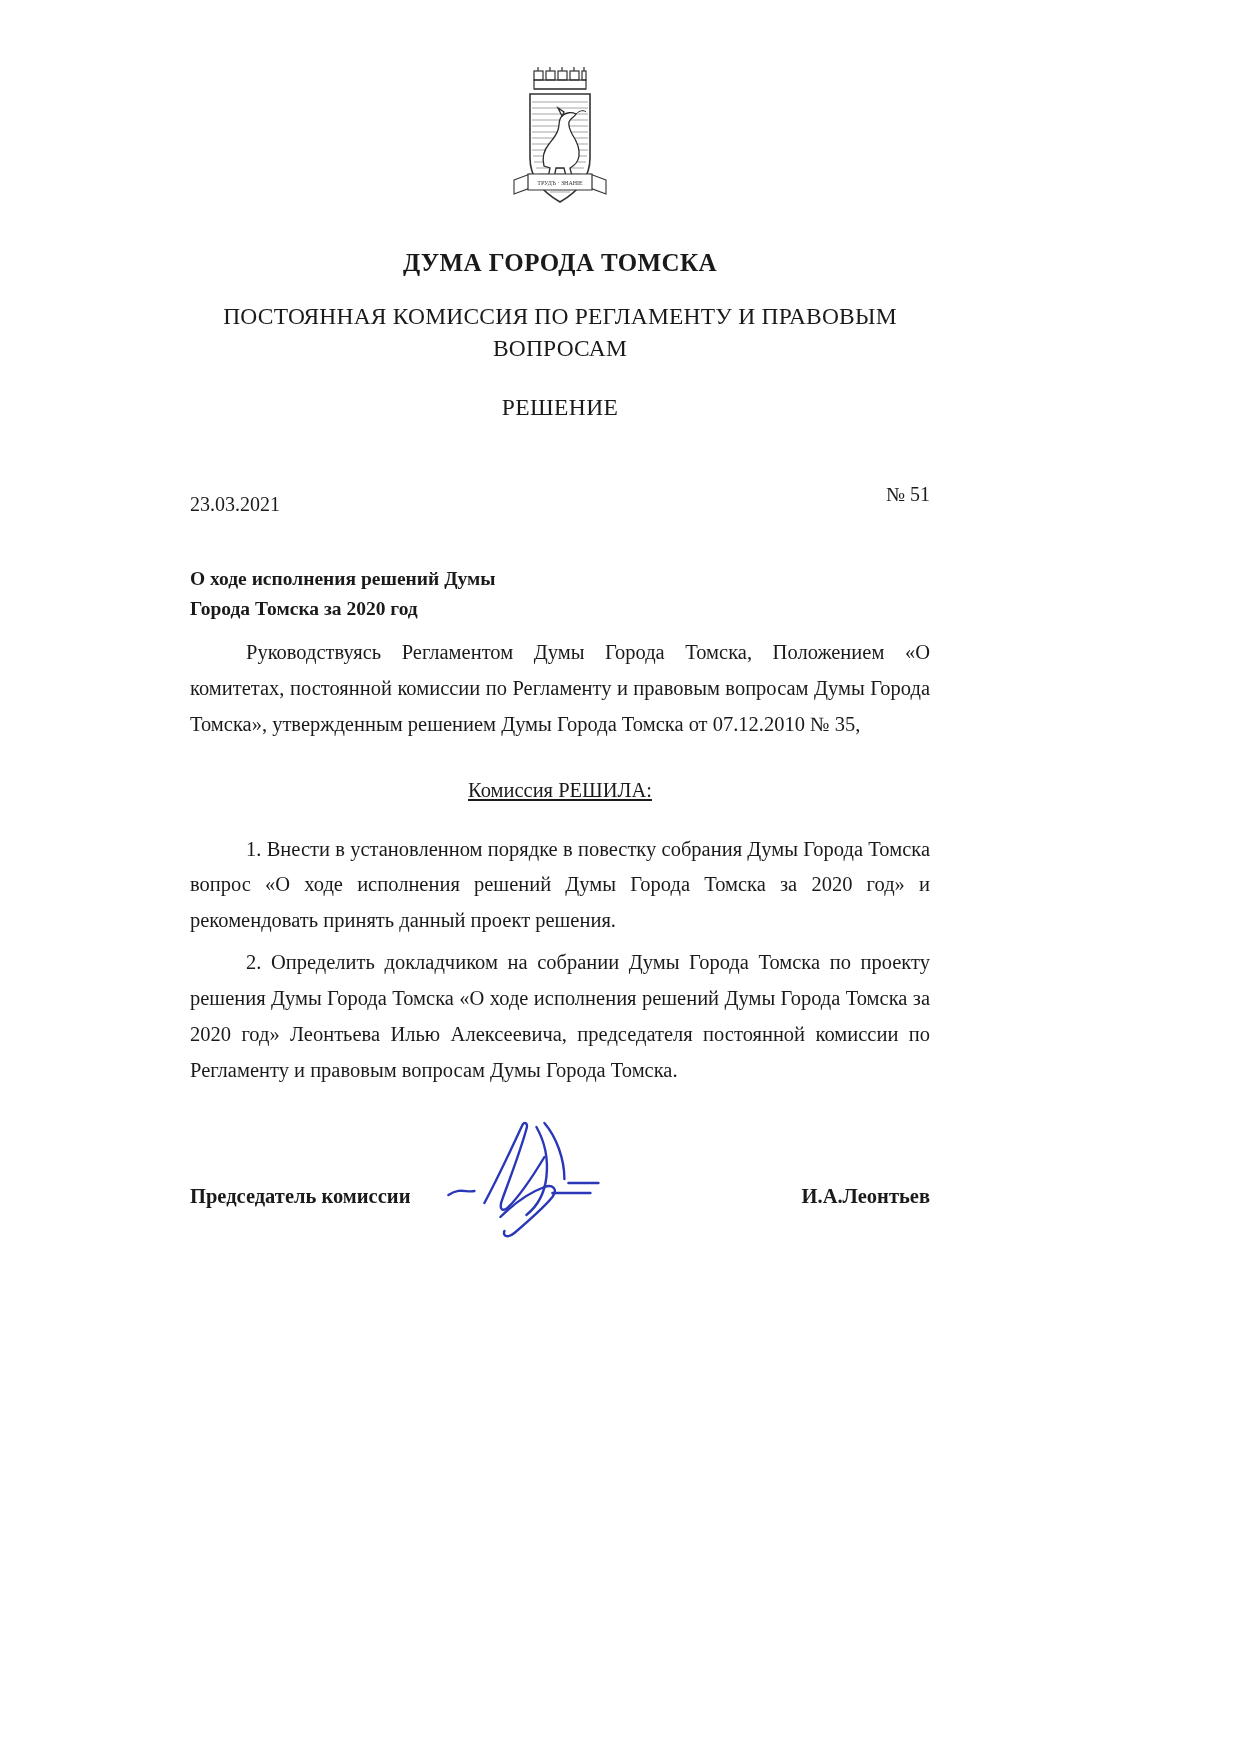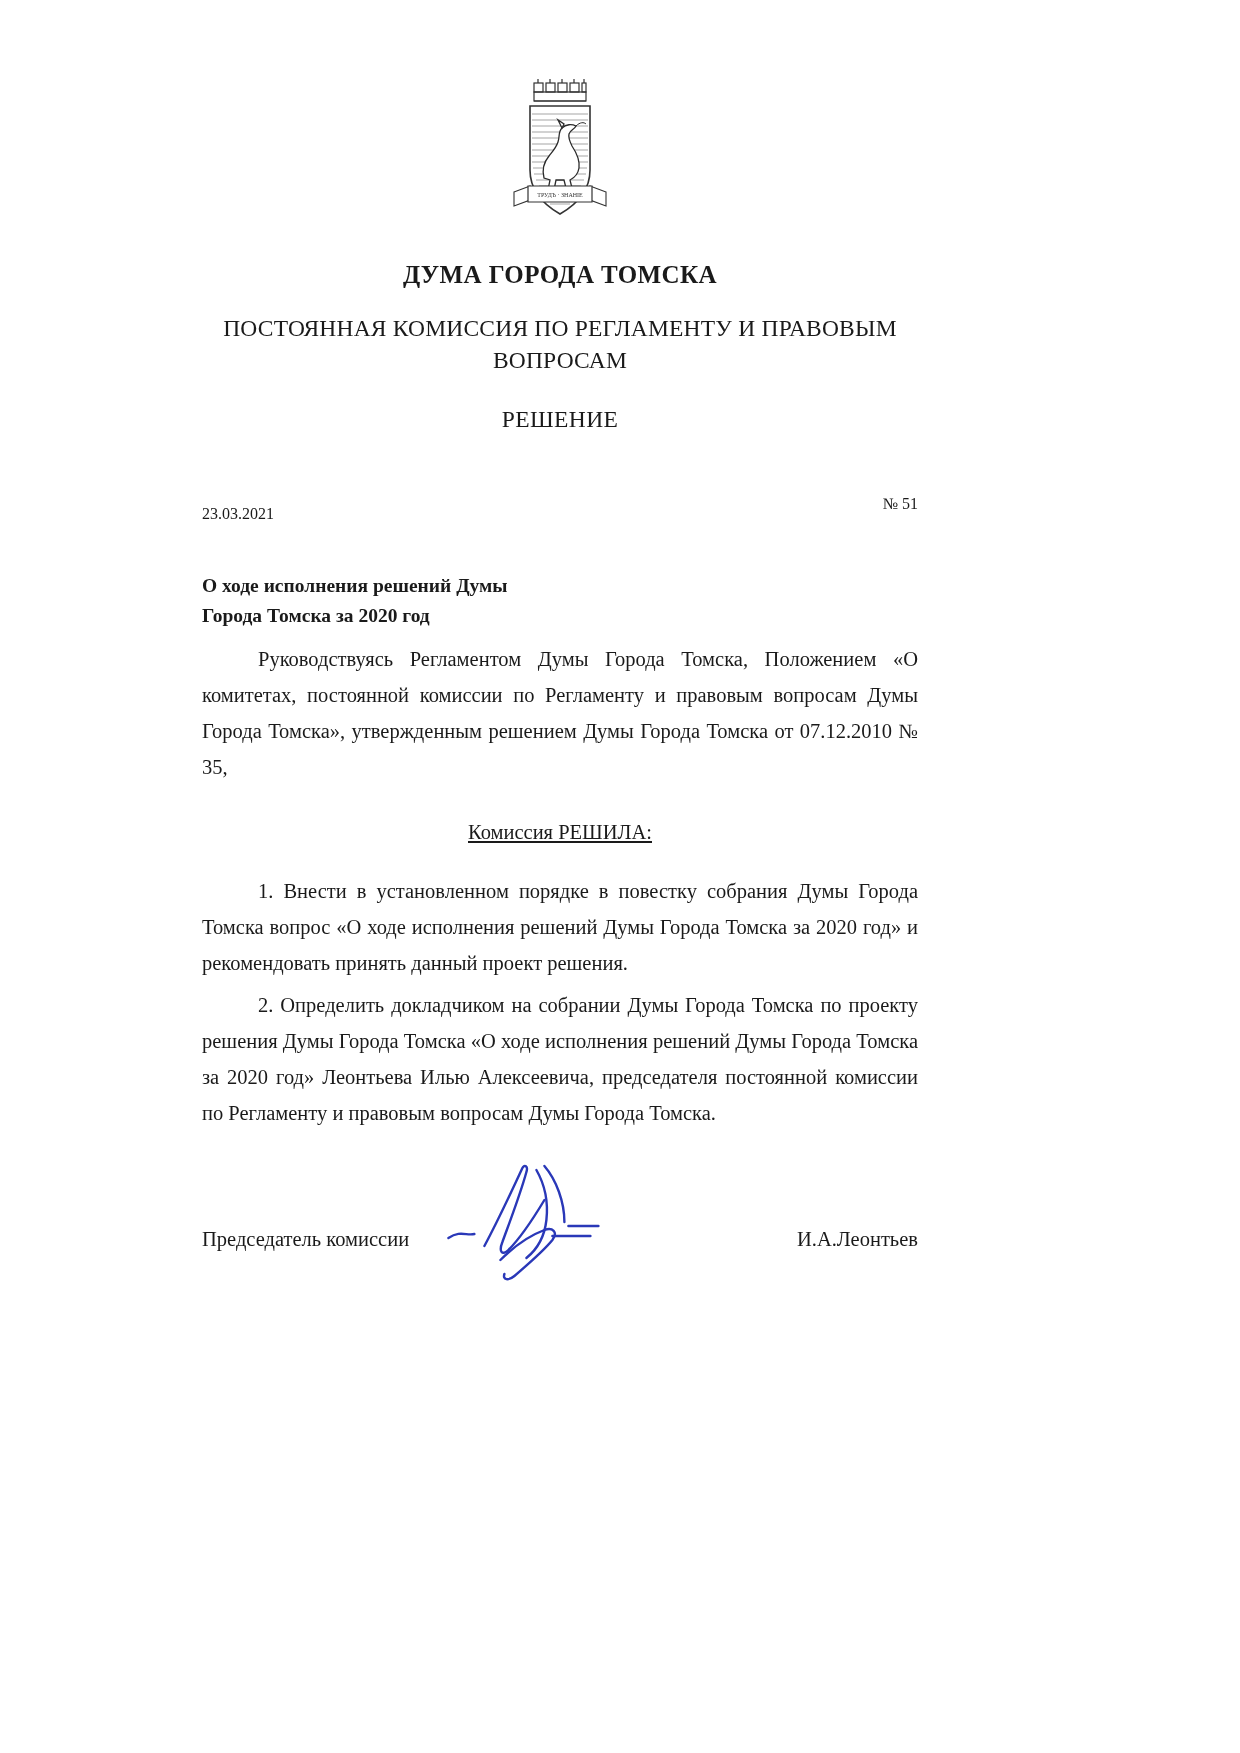--- a/index.html
+++ b/index.html
@@ -12,21 +12,21 @@
     height: 1753px;
     position: relative;
     font-family: "Liberation Serif", "DejaVu Serif", serif;
     color: #1a1a1a;
     overflow: hidden;
   }
   .page {
     position: relative;
     width: 1120px;
     height: 1753px;
-    padding: 12px;
+    padding: 0;
     box-sizing: border-box;
   }
 
   
   .emblem-wrap {
     width: 100%;
     display: flex;
     justify-content: center;
     padding-top: 62px;
   }
@@ -60,21 +60,21 @@
     letter-spacing: 0.4px;
   }
 
   
   .meta-row {
     margin-top: 72px;
     padding: 0 190px 0 190px;
     display: flex;
     justify-content: space-between;
     align-items: baseline;
-    font-size: 16px;
+    font-size: 20px;
   }
   .meta-date { }
   .meta-number { transform: translateY(-10px); }
 
   
   .subject {
     margin-top: 48px;
     padding-left: 190px;
     font-size: 19.5px;
     font-weight: bold;
@@ -107,20 +107,21 @@
 
   
   .sign-row {
     margin-top: 96px;
     padding: 0 190px;
     display: flex;
     justify-content: space-between;
     align-items: baseline;
     font-size: 20.5px;
     position: relative;
+    font-weight: bold;
   }
   .signature-graphic {
     position: absolute;
     left: 50%;
     transform: translateX(-46%);
     top: -78px;
     width: 260px;
     height: 140px;
     pointer-events: none;
   }

